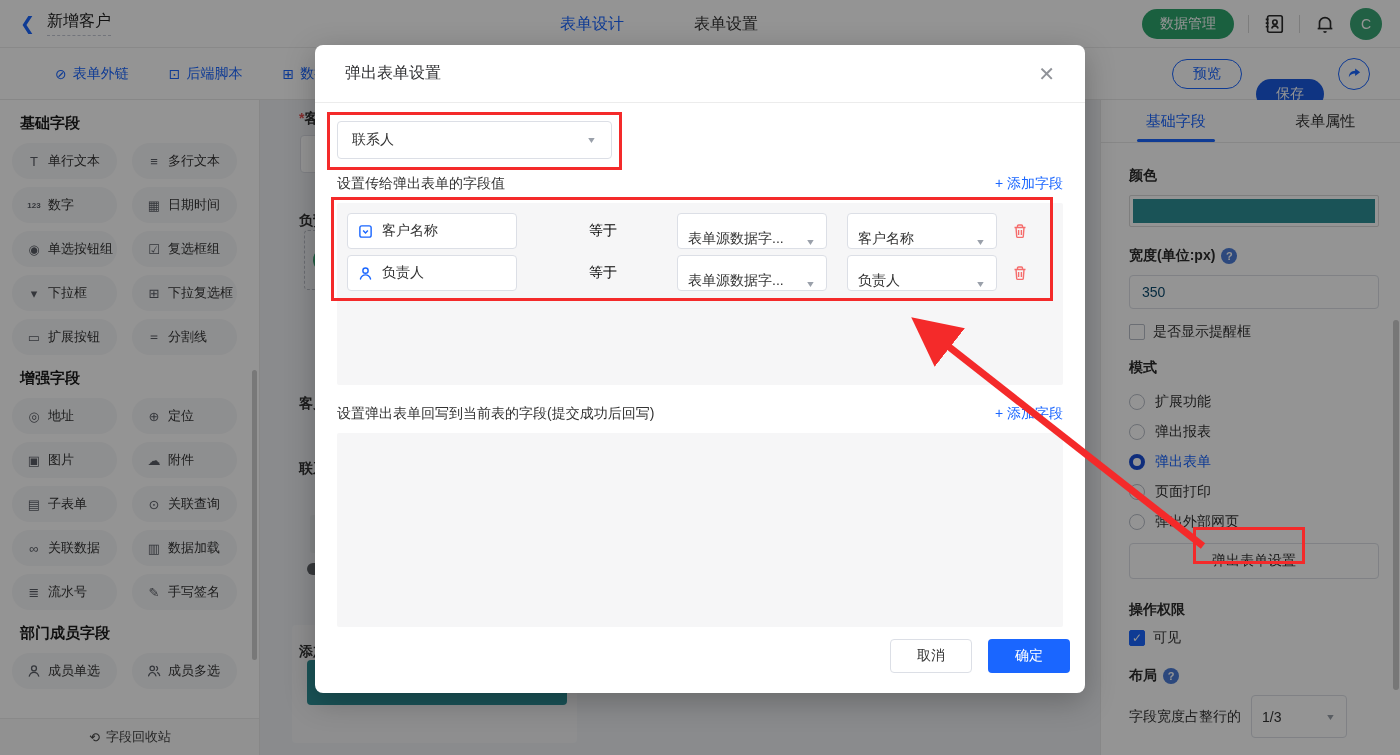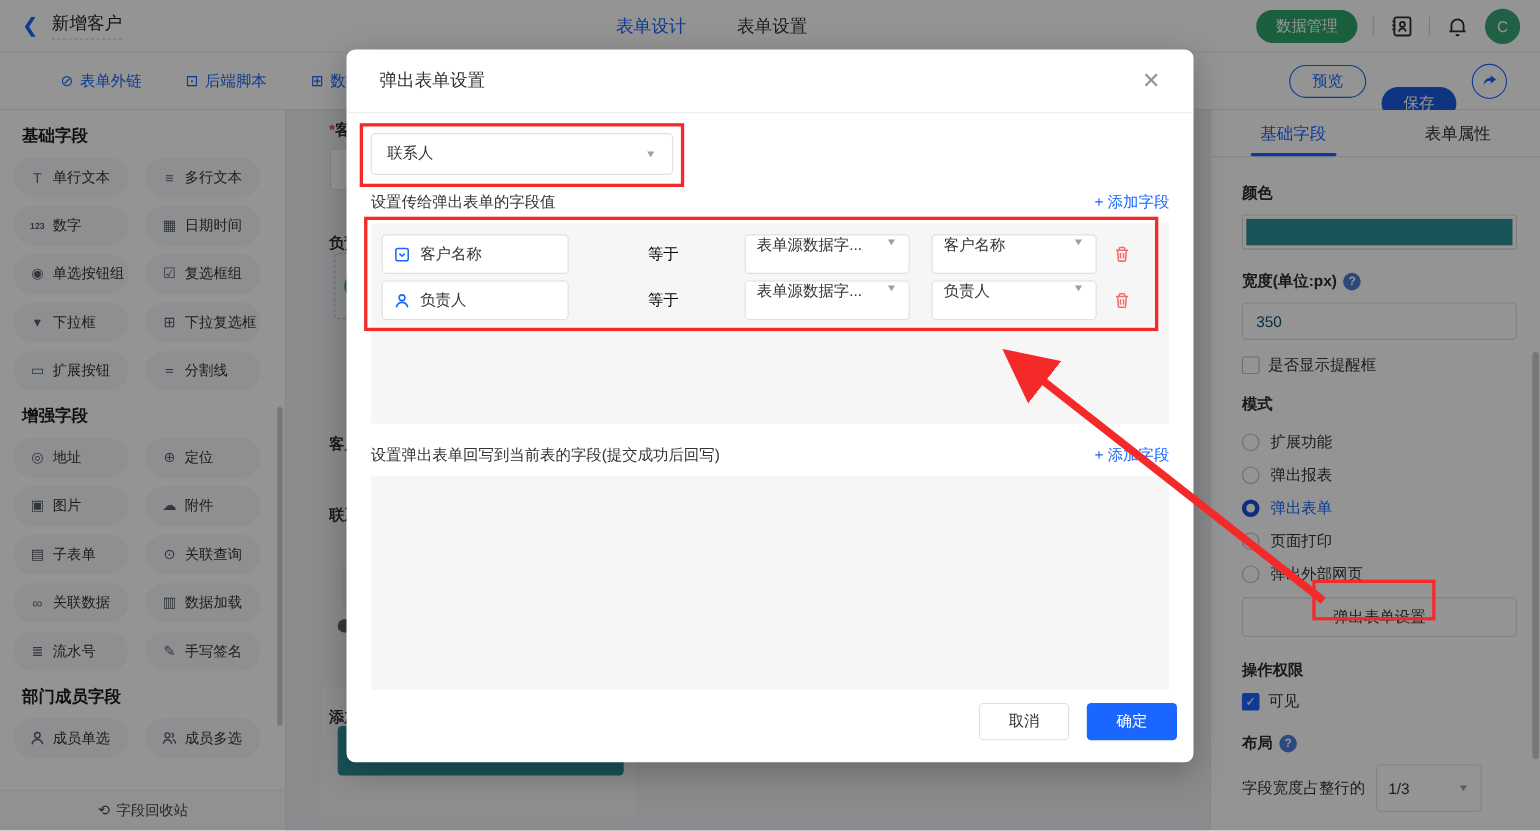--- a/index.html
+++ b/index.html
@@ -4,21 +4,21 @@
 <style>
   * { margin:0; padding:0; box-sizing:border-box; }
   html,body { width:1400px; height:755px; font-family:"Liberation Sans","DejaVu Sans",sans-serif; }
   #app { position:relative; width:1400px; height:755px; overflow:hidden; background:#eef0f3; color:#333; font-size:14px; }
 
   
   .topbar { position:absolute; left:0; top:0; width:1400px; height:48px; background:#fff; border-bottom:1px solid #ececec; display:flex; align-items:center; z-index:1; }
   .back-wrap { display:flex; align-items:center; margin-left:20px; }
   .back-ic { color:#1a66ff; font-size:18px; font-weight:bold; margin-right:12px; cursor:pointer; }
   .page-title { font-size:16px; color:#1f1f1f; padding-bottom:3px; border-bottom:1px dashed #c4c9d4; }
-  .nav-tabs { position:absolute; left:560; top:0; height:48px; display:flex; align-items:center; gap:46px; left:560px; }
+  .nav-tabs { position:absolute; left:560; top:0; height:48px; display:flex; align-items:center; gap:70px; left:560px; }
   .nav-tab { font-size:16px; color:#333; cursor:pointer; }
   .nav-tab.active { color:#1a66ff; }
   .top-right { position:absolute; right:18px; top:0; height:48px; display:flex; align-items:center; gap:14px; }
   .pill-green { background:#2ea56d; color:#fff; border:none; border-radius:16px; height:30px; padding:0 18px; font-size:14px; cursor:pointer; }
   .vdiv { width:1px; height:18px; background:#d8d8d8; }
   .tb-ico { width:22px; height:22px; color:#2b2b2b; cursor:pointer; }
   .avatar { width:32px; height:32px; border-radius:50%; background:#3aa675; color:#fff; display:flex; align-items:center; justify-content:center; font-size:14px; cursor:pointer; }
 
   
   .toolbar { position:absolute; left:0; top:48px; width:1400px; height:52px; background:#fff; border-bottom:1px solid #e8e8e8; display:flex; align-items:center; z-index:1; }
@@ -92,21 +92,21 @@
   .sec-label { font-size:14px; color:#333; }
   .add-link { color:#1a66ff; font-size:14px; cursor:pointer; }
   .gpanel { width:726px; background:#f6f6f7; border-radius:2px; }
   .gpanel.p1 { height:182px; padding-top:4px; }
   .gpanel.p2 { height:194px; }
   .mrow { display:flex; align-items:center; height:36px; margin:6px 10px 6px 10px; }
   .fieldbox { width:170px; height:36px; background:#fff; border:1px solid #dcdfe6; border-radius:4px; display:flex; align-items:center; padding:0 10px; gap:9px; color:#333; }
   .fieldbox .fic { color:#1a66ff; display:inline-flex; }
   .fieldbox .fic svg { width:15px; height:15px; }
   .op { margin-left:72px; width:34px; color:#000000; }
-  .msel { height:36px; background:#fff; border:1px solid #dcdfe6; border-radius:4px; display:flex; align-items:flex-start; justify-content:space-between; padding:0 10px; cursor:pointer; color:#333; }
+  .msel { height:36px; background:#fff; border:1px solid #dcdfe6; border-radius:4px; display:flex; align-items:flex-end; justify-content:space-between; padding:0 10px; cursor:pointer; color:#333; }
   .msel .txt { white-space:nowrap; overflow:hidden; max-width:112px; }
   .sel1 { margin-left:54px; width:150px; }
   .sel2 { margin-left:20px; width:150px; }
   .trash { margin-left:15px; color:#f56c6c; cursor:pointer; display:inline-flex; }
   .trash svg { width:16px; height:16px; }
   .m-footer { position:absolute; right:15px; bottom:20px; display:flex; gap:16px; }
   .btn-cancel { width:82px; height:34px; border:1px solid #dcdfe6; background:#fff; border-radius:4px; font-size:14px; color:#333; cursor:pointer; }
   .btn-ok { width:82px; height:34px; border:none; background:#1a66ff; border-radius:4px; font-size:14px; color:#fff; cursor:pointer; }
 
   

